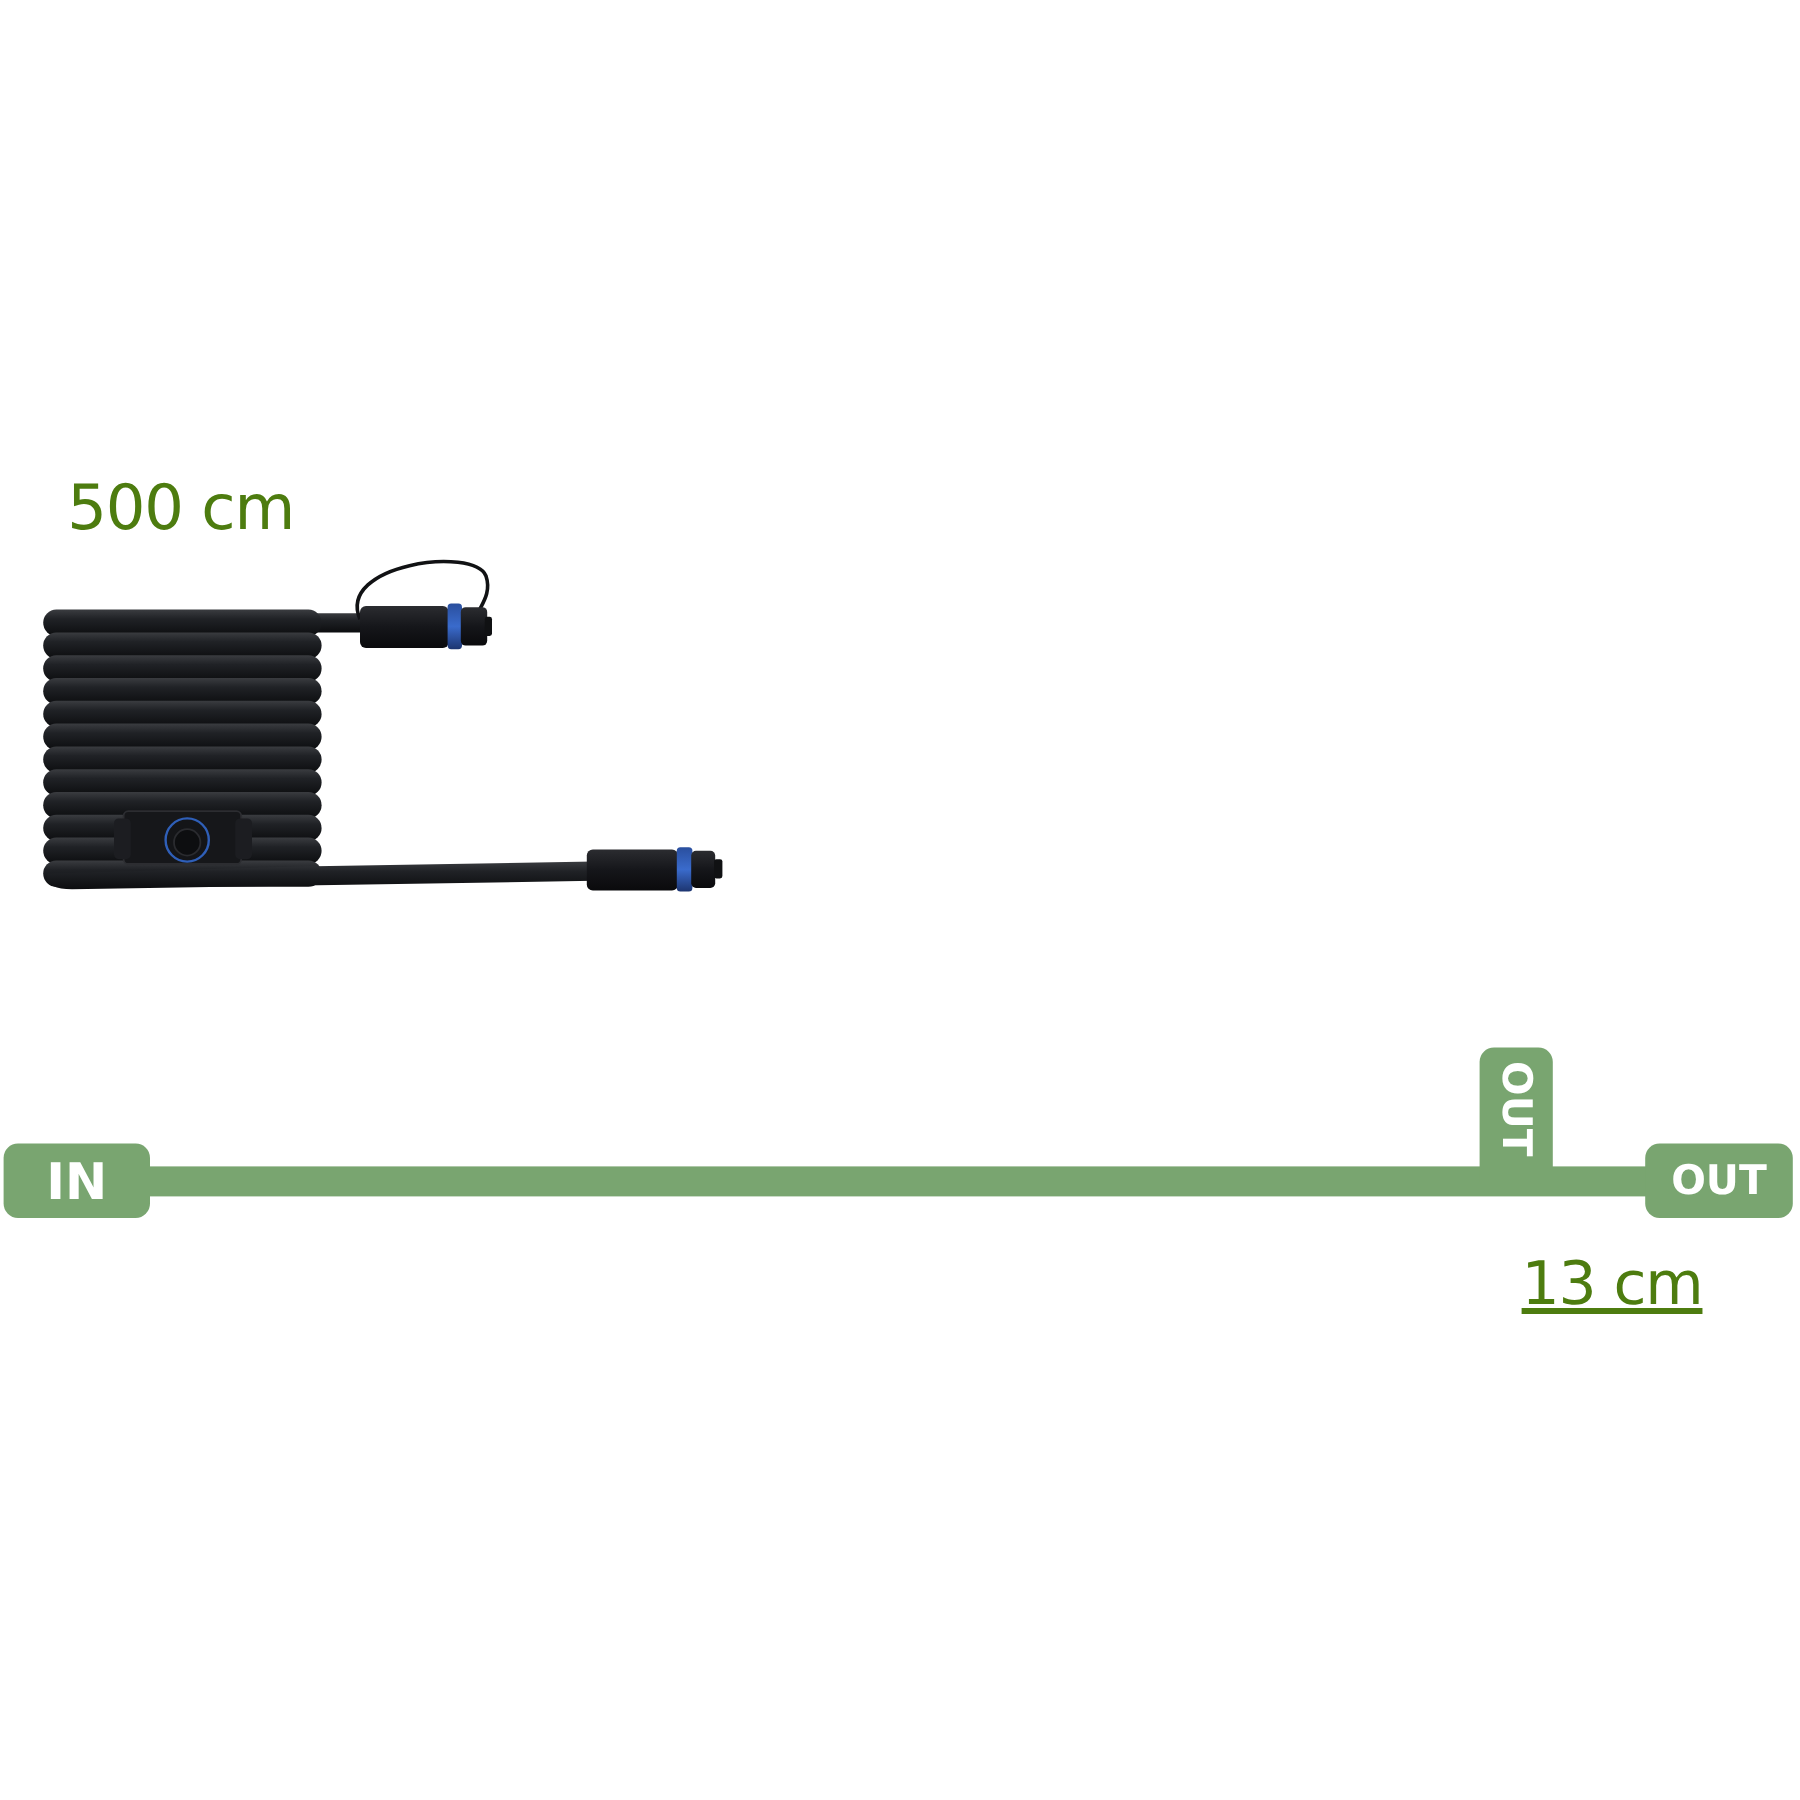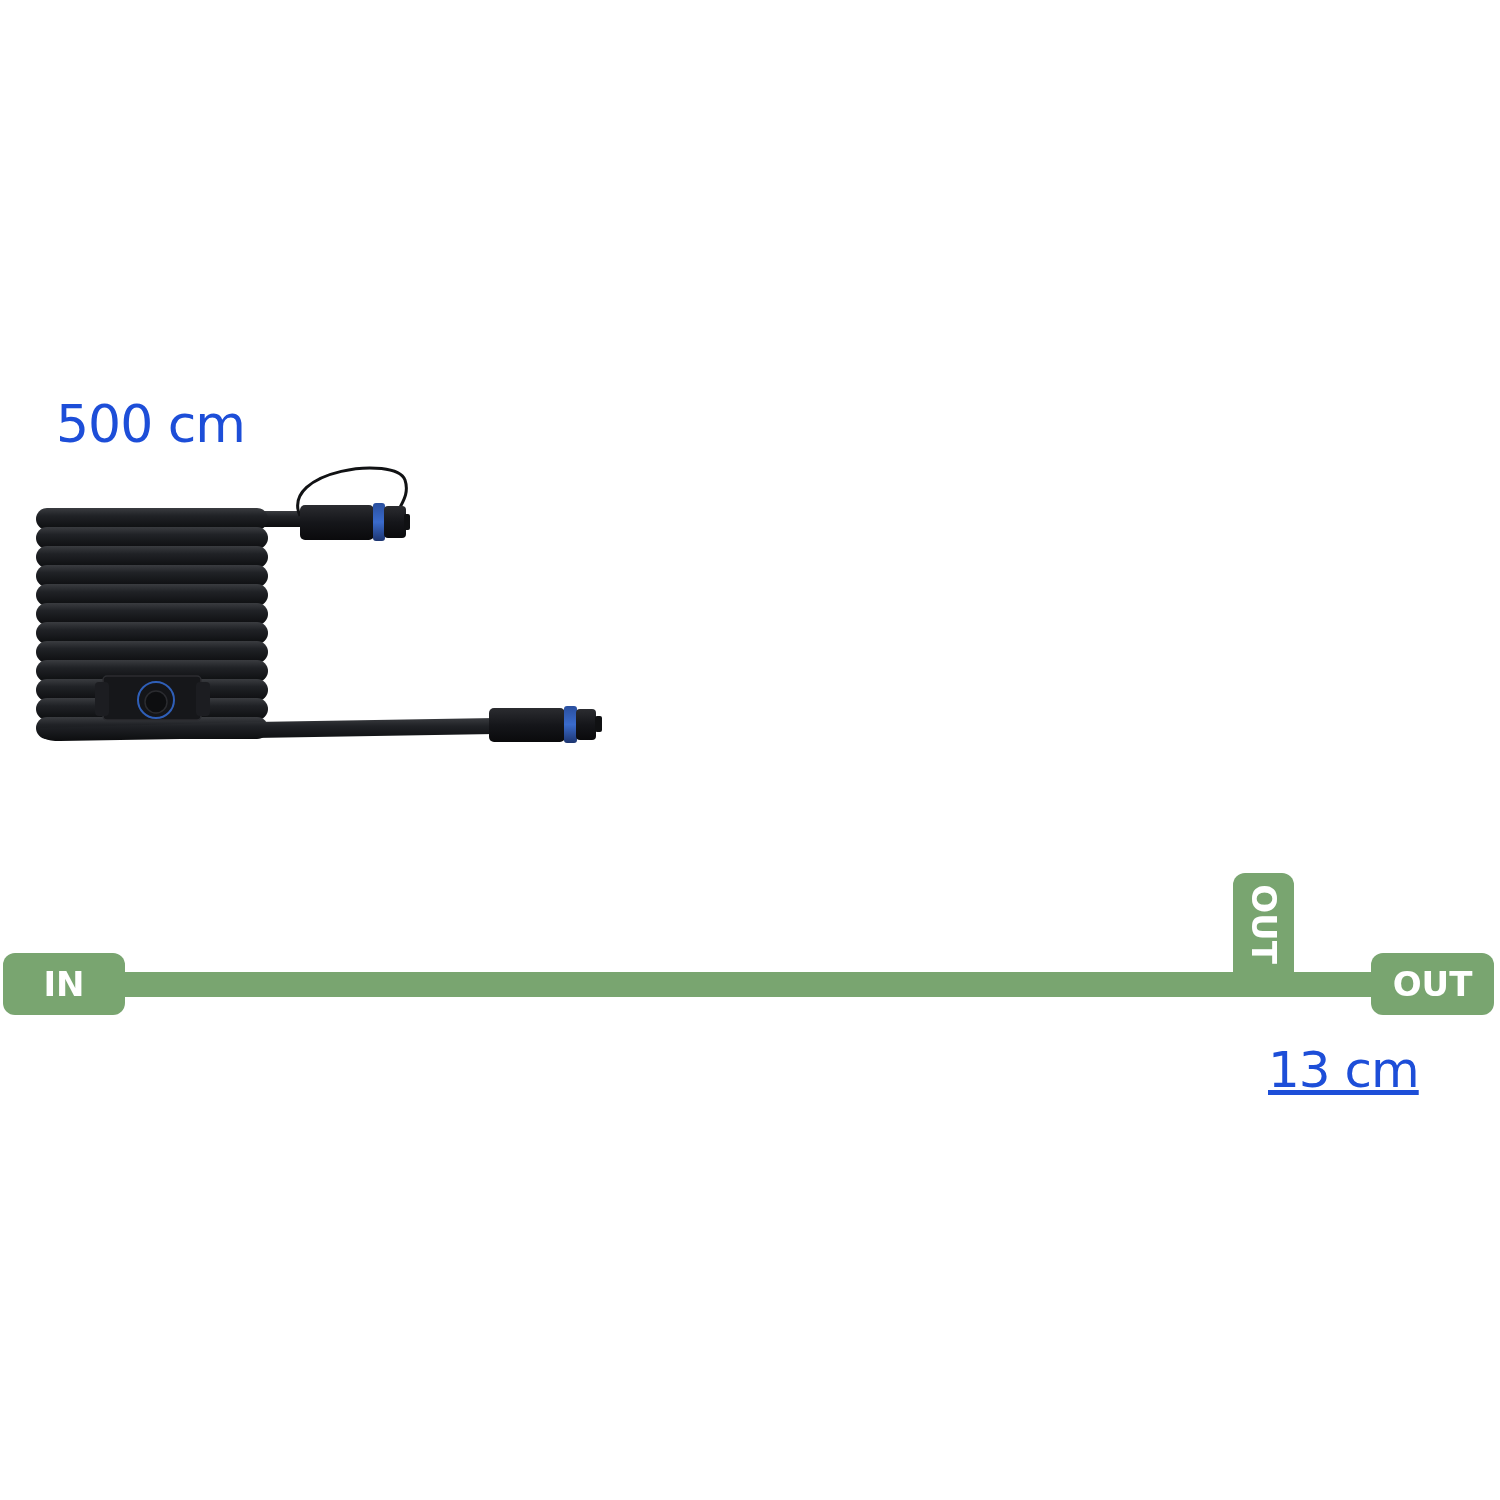--- a/index.html
+++ b/index.html
@@ -9,21 +9,21 @@
     }
     body {
       width: 1500px;
       height: 1500px;
       position: relative;
       overflow: hidden;
       font-family: "DejaVu Sans", "Liberation Sans", sans-serif;
     }
     .length-label {
       position: absolute;
-      color: #1d4ed8;
+      color: #4d7c0f;
       font-family: "DejaVu Sans", sans-serif;
       font-weight: normal;
       letter-spacing: -1px;
       white-space: nowrap;
       line-height: 1;
     }
     #label-500 {
       left: 56px;
       top: 398px;
       font-size: 52px;
@@ -59,21 +59,21 @@
       display: flex;
       align-items: center;
       justify-content: center;
       letter-spacing: 0px;
     }
     #tag-in {
       left: 3px;
       top: 953px;
       width: 122px;
       height: 62px;
-      font-size: 34px;
+      font-size: 42px;
     }
     #tag-out-end {
       left: 1371px;
       top: 953px;
       width: 123px;
       height: 62px;
       font-size: 34px;
     }
     #tag-out-branch {
       left: 1233px;

